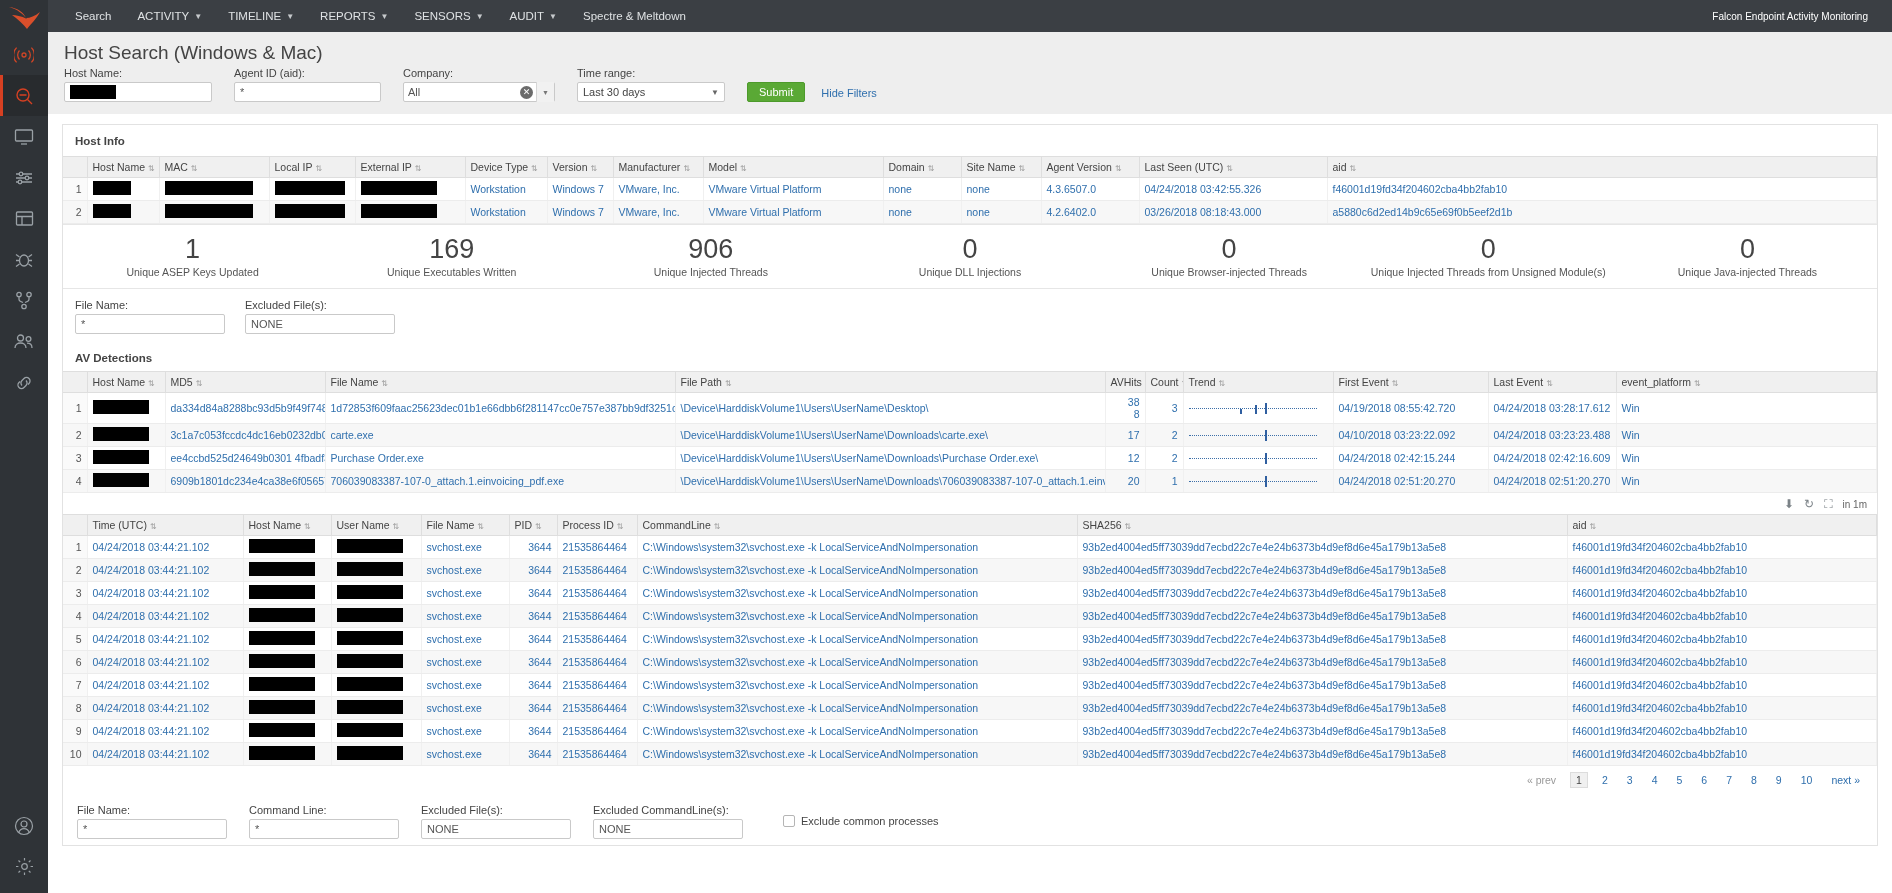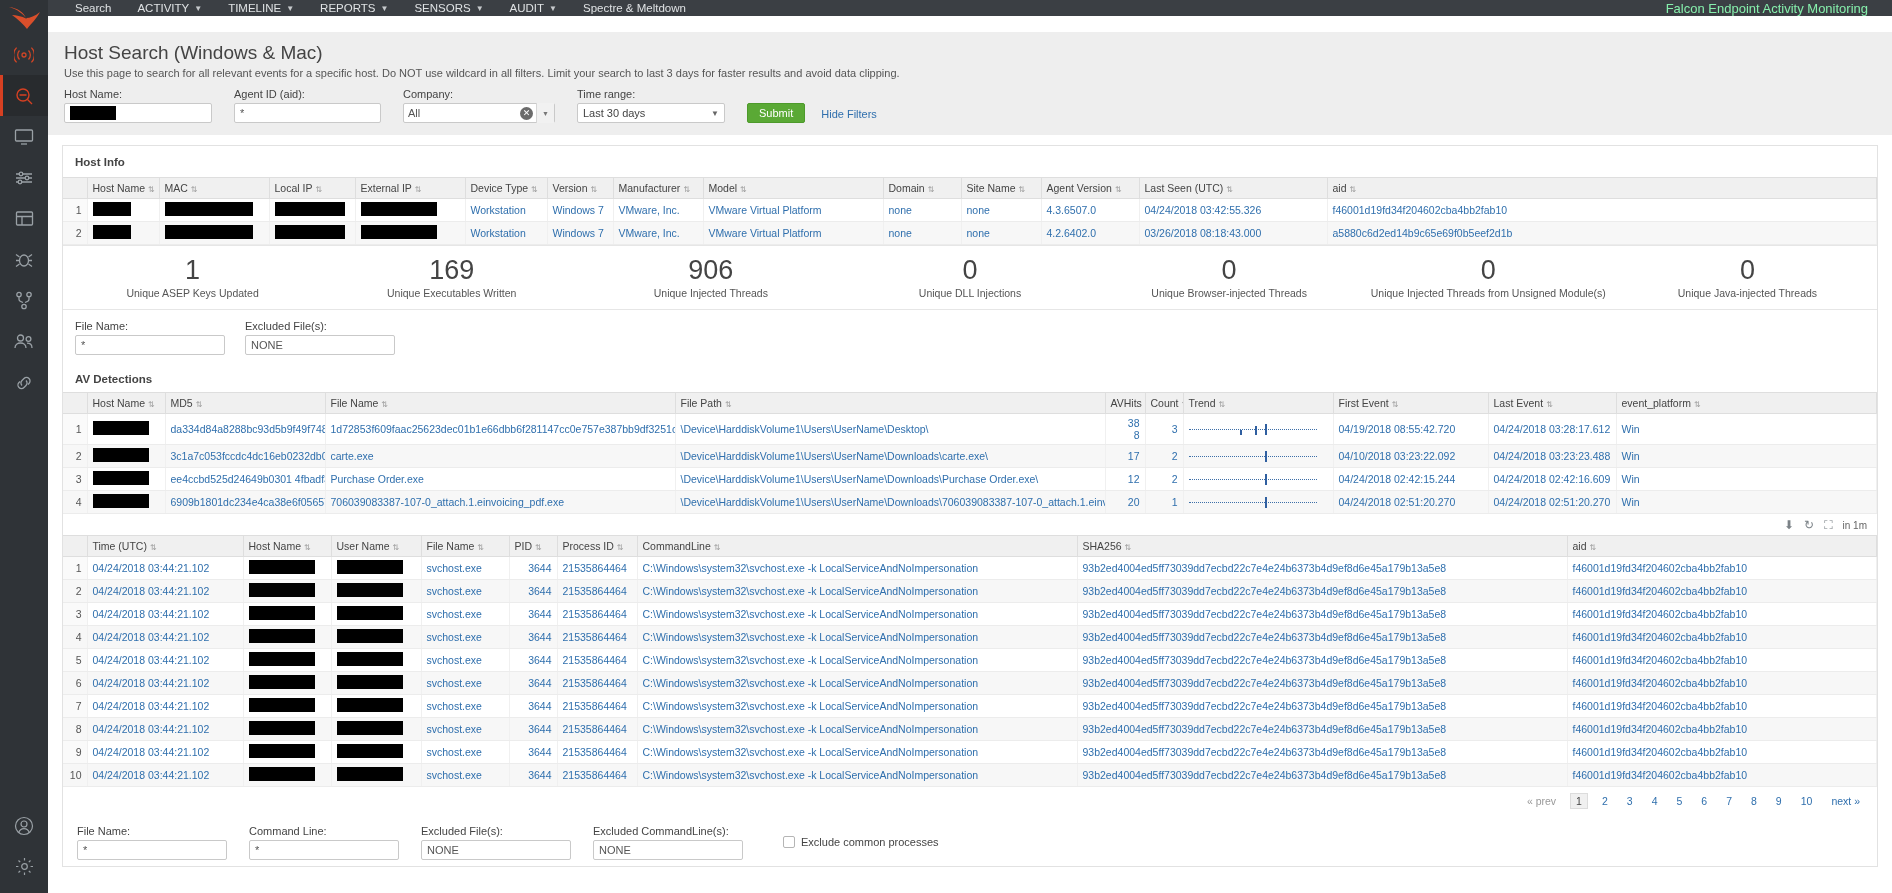--- a/index.html
+++ b/index.html
@@ -20,30 +20,30 @@
   #rail .ricon {
     width:48px; height:41px; display:flex; align-items:center; justify-content:center;
     color:#9aa1a6; position:relative;
   }
   #rail .ricon.active { background:#282b2e; }
   #rail .ricon.active::before{content:"";position:absolute;left:0;top:0;bottom:0;width:3px;background:#d64022;}
   #rail .spacer { flex:1; }
 
   
   #topnav {
-    position:absolute; left:48px; top:0; width:1844px; height:16px;
+    position:absolute; left:48px; top:0; width:1844px; height:32px;
     background:#3b3f44; display:flex; align-items:center; padding:0 14px;
   }
   #topnav .navitem {
     color:#dfe2e4; font-size:11.5px; padding:0 13px; height:32px;
     display:flex; align-items:center; white-space:nowrap; cursor:default;
   }
   #topnav .navitem .caret { margin-left:5px; font-size:8px; opacity:.85; }
   #topnav .brand {
-    margin-left:auto; color:#86efac; font-size:13px; padding-right:10px; white-space:nowrap;
+    margin-left:auto; color:#ffffff; font-size:10px; padding-right:10px; white-space:nowrap;
   }
 
   
   #page {
     position:absolute; left:48px; top:32px; width:1844px; height:861px;
     background:#fff; overflow:hidden;
   }
   .hdrband { background:#eeeeee; padding:10px 16px 0 16px; }
   h1.title { font-size:19px; font-weight:400; color:#444; margin:0 0 3px 0; }
   .subtitle { font-size:11px; color:#555; margin-bottom:9px; }
@@ -236,21 +236,20 @@
   <div class="navitem">
       <span>Spectre &amp; Meltdown</span>
     </div>
   <div class="brand">Falcon Endpoint Activity Monitoring</div>
 </div>
 
 <div id="page">
 
   <div class="hdrband">
     <h1 class="title">Host Search (Windows &amp; Mac)</h1>
-    <div class="subtitle">Use this page to search for all relevant events for a specific host. Do NOT use wildcard in all filters. Limit your search to last 3 days for faster results and avoid data clipping.</div>
 
     <div class="filterrow">
       <div class="fgroup">
         <div class="flabel">Host Name:</div>
         <div class="fin" style="width:148px;">
             <span class="redact" style="width:46px;"></span>
           </div>
       </div>
       <div class="fgroup">
         <div class="flabel">Agent ID (aid):</div>

